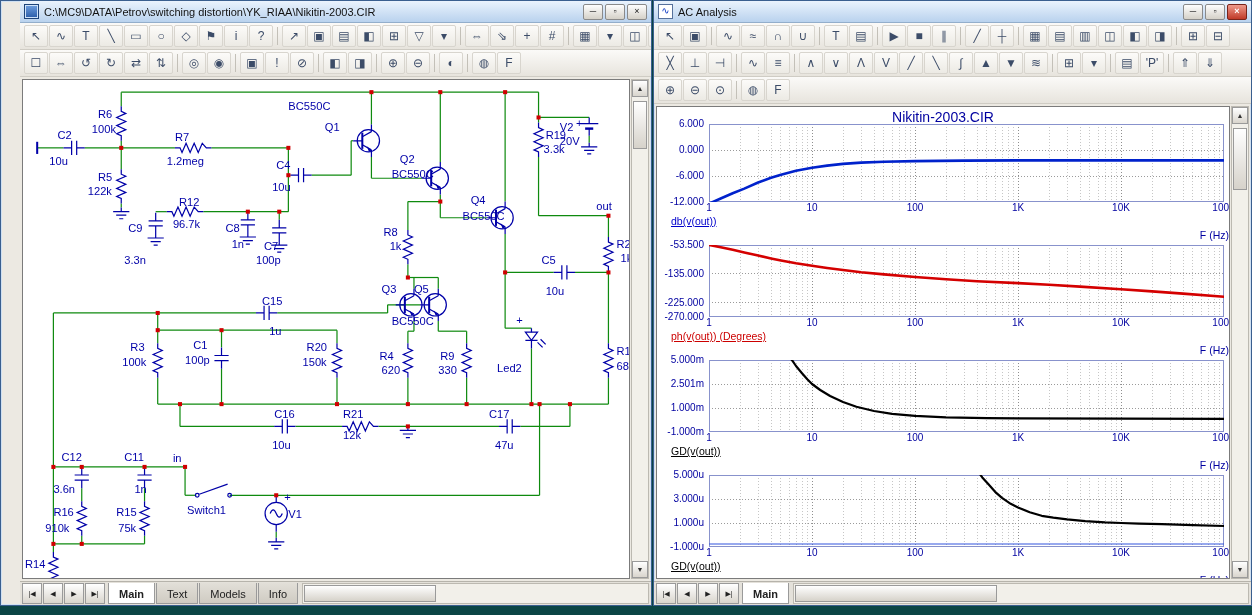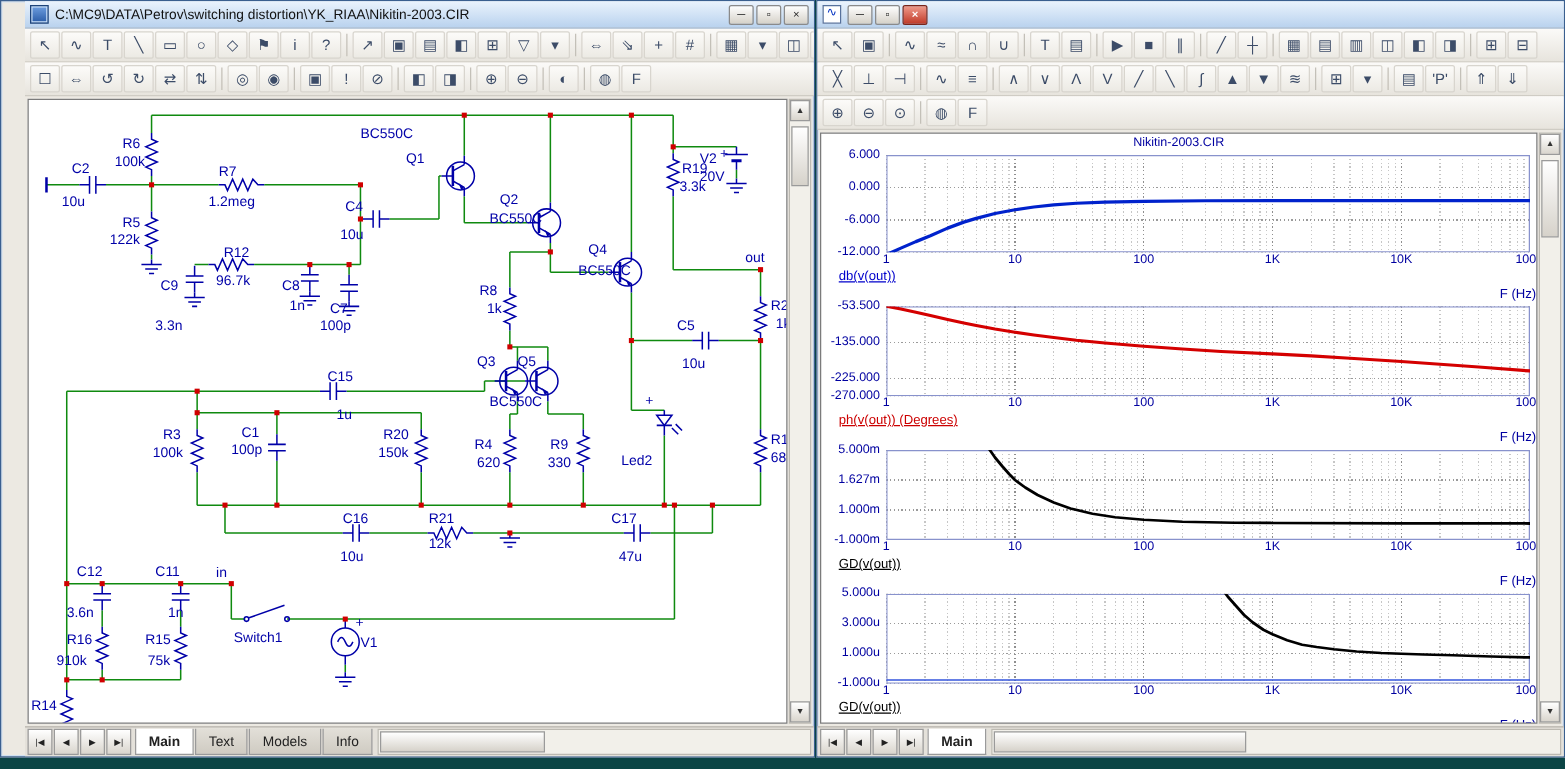--- a/index.html
+++ b/index.html
@@ -38,21 +38,21 @@
           background:linear-gradient(#fff,#d9d5cd);border:1px solid #9a9a9a;color:#222;}
   .tab{padding:1px 10px 0 10px;display:flex;align-items:center;border:1px solid #9a9a9a;border-top:none;
        background:linear-gradient(#e2dfd8,#cfcbc2);font-size:11px;color:#222;}
   .tab.active{background:#fff;font-weight:bold;}
   .hscroll{flex:1;position:relative;background:#f2f0ea;border:1px solid #bcb9b1;margin-left:3px;}
   .hthumb{position:absolute;top:1px;bottom:1px;background:linear-gradient(#fff,#d6d2ca);border:1px solid #9a9a9a;}
   
   .main-row{flex:1;display:flex;min-height:0;padding:2px;gap:1px;}
   .plots{flex:1;background:#fff;border:1px solid #7b7b7b;overflow:hidden;padding-top:2px;}
   .plot{margin-bottom:1px;}
-  .plot-title{text-align:center;color:#0000a0;font-size:10px;height:15px;}
+  .plot-title{text-align:center;color:#0000a0;font-size:14px;height:15px;}
   .plot-body{display:flex;position:relative;}
   .ylabels{width:52px;flex:0 0 52px;position:relative;overflow:visible;}
   .ylabels span{position:absolute;right:5px;color:#0000a0;font-size:10px;white-space:nowrap;}
   .xticks{position:relative;height:13px;font-size:10px;color:#0000a0;}
   .xticks span{position:absolute;transform:translateX(-50%);}
   .legend{font-size:10.5px;text-decoration:underline;margin-left:14px;height:14px;}
   .xlabel{text-align:right;color:#0000a0;font-size:10.5px;height:15px;padding-left:30px;}
   svg text{font-family:"Liberation Sans",sans-serif;}
   #schem{display:block;}
 </style>
@@ -434,20 +434,21 @@
         </span>
       <div class="hscroll">
         <div class="hthumb" style="left:1px;width:130px;"></div>
       </div>
     </div>
   </div>
 
   <div class="window" id="win-right">
     <div class="titlebar">
       <div class="wave-icon">∿</div>
+      <div class="title">AC Analysis</div>
       <div class="winbtns" id="right-winbtns">
           <div class="winbtn">─</div>
           <div class="winbtn">▫</div>
           <div class="winbtn red">×</div>
         </div>
     </div>
     <div class="toolbar" id="rtb1">
         <div class="tbtn">↖</div>
         <div class="tbtn">▣</div>
         <div class="tsep"></div>
@@ -674,21 +675,21 @@
               <span style="left: 464px;">10K</span>
               <span style="left: 567px;">100K</span>
             </div>
             <div class="legend" style="color: rgb(204, 0, 0);">ph(v(out)) (Degrees)</div>
             <div class="xlabel">F (Hz)</div>
           </div>
           <div class="plot">
             <div class="plot-body">
               <div class="ylabels" style="height: 72px;">
                 <span style="top: -6px;">5.000m</span>
-                <span style="top: 18px;">1.627m</span>
+                <span style="top: 18px;">2.501m</span>
                 <span style="top: 42px;">1.000m</span>
                 <span style="top: 66px;">-1.000m</span>
               </div>
               <svg width="515" height="72" class="graph">
                 <g shape-rendering="crispEdges">
                   <line x1="0" y1="0" x2="0" y2="72" stroke="#8f8f8f" stroke-width="1" stroke-dasharray="1 2"></line>
                   <line x1="31.006089553390062" y1="0" x2="31.006089553390062" y2="72" stroke="#c6c6c6" stroke-width="1" stroke-dasharray="1 2"></line>
                   <line x1="49.143489236125234" y1="0" x2="49.143489236125234" y2="72" stroke="#c6c6c6" stroke-width="1" stroke-dasharray="1 2"></line>
                   <line x1="62.012179106780124" y1="0" x2="62.012179106780124" y2="72" stroke="#c6c6c6" stroke-width="1" stroke-dasharray="1 2"></line>
                   <line x1="71.99391044660995" y1="0" x2="71.99391044660995" y2="72" stroke="#c6c6c6" stroke-width="1" stroke-dasharray="1 2"></line>

